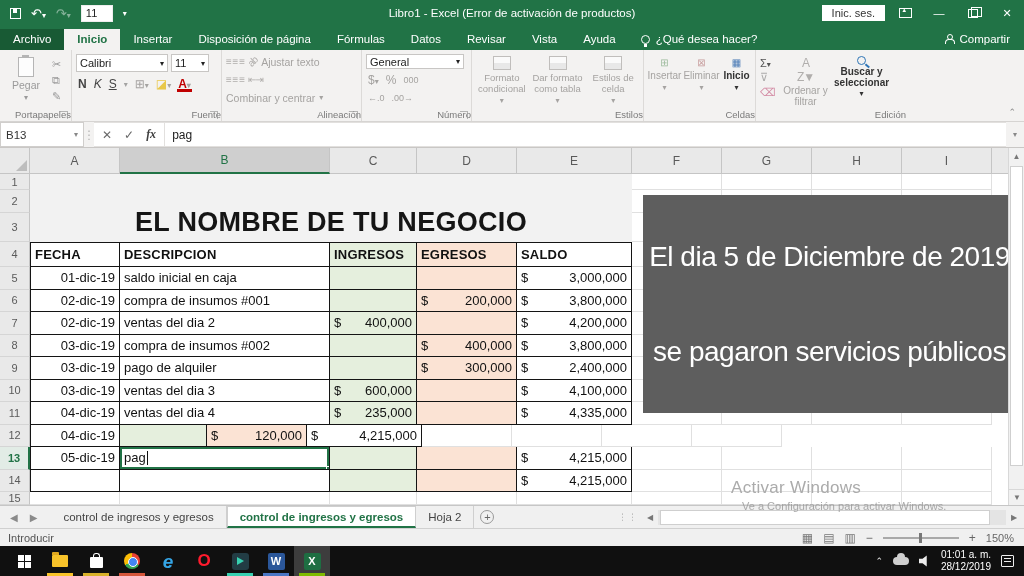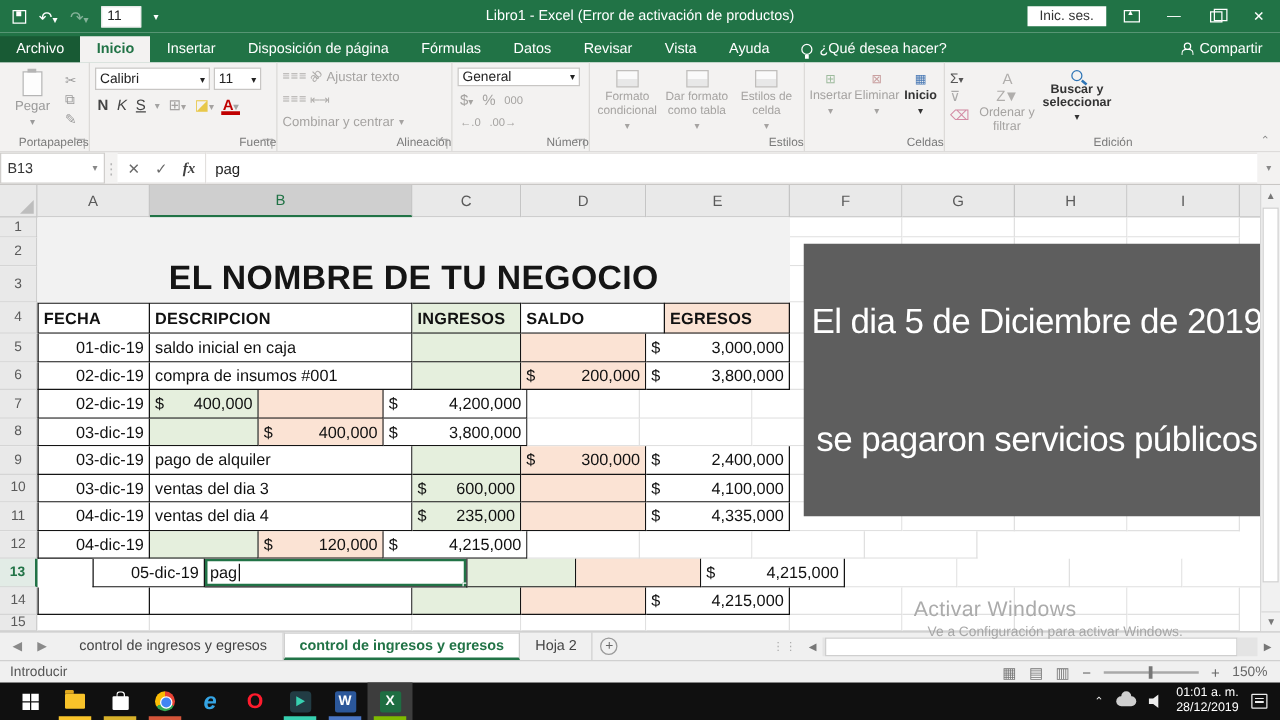--- a/index.html
+++ b/index.html
@@ -413,22 +413,22 @@
         <div class="cell g" style="width: 90px;"></div>
         <div class="cell g" style="width: 90px;"></div>
         <div class="cell g" style="width: 90px;"></div>
         <div class="cell g" style="width: 90px;"></div>
       </div>
       <div class="grow" style="height: 25px;">
         <div class="rh">4</div>
         <div class="cell tb th bt bl" style="width: 90px;">FECHA</div>
         <div class="cell tb th bt" style="width: 210px;">DESCRIPCION</div>
         <div class="cell tb th bt ging" style="width: 87px;">INGRESOS</div>
+        <div class="cell tb th bt gegr" style="width: 100px;">EGRESOS</div>
         <div class="cell tb th bt" style="width: 115px;">SALDO</div>
-        <div class="cell tb th bt gegr" style="width: 100px;">EGRESOS</div>
         <div class="cell g" style="width: 90px;"></div>
         <div class="cell g" style="width: 90px;"></div>
         <div class="cell g" style="width: 90px;"></div>
         <div class="cell g" style="width: 90px;"></div>
       </div>
       <div class="grow" style="height: 22.5px;">
         <div class="rh">5</div>
         <div class="cell tb date bl" style="width: 90px;">01-dic-19</div>
         <div class="cell tb" style="width: 210px;">saldo inicial en caja</div>
         <div class="cell tb money ging" style="width: 87px;"></div>
@@ -456,37 +456,39 @@
           <span>3,800,000</span>
         </div>
         <div class="cell g" style="width: 90px;"></div>
         <div class="cell g" style="width: 90px;"></div>
         <div class="cell g" style="width: 90px;"></div>
         <div class="cell g" style="width: 90px;"></div>
       </div>
       <div class="grow" style="height: 22.5px;">
         <div class="rh">7</div>
         <div class="cell tb date bl" style="width: 90px;">02-dic-19</div>
+        <div class="cell tb" style="width: 210px;">ventas del dia 2</div>
         <div class="cell tb money ging" style="width: 87px;">
           <span class="cur">$</span>
           <span>400,000</span>
         </div>
         <div class="cell tb money gegr" style="width: 100px;"></div>
         <div class="cell tb money " style="width: 115px;">
           <span class="cur">$</span>
           <span>4,200,000</span>
         </div>
         <div class="cell g" style="width: 90px;"></div>
         <div class="cell g" style="width: 90px;"></div>
         <div class="cell g" style="width: 90px;"></div>
         <div class="cell g" style="width: 90px;"></div>
       </div>
       <div class="grow" style="height: 22.5px;">
         <div class="rh">8</div>
         <div class="cell tb date bl" style="width: 90px;">03-dic-19</div>
+        <div class="cell tb" style="width: 210px;">compra de insumos #002</div>
         <div class="cell tb money ging" style="width: 87px;"></div>
         <div class="cell tb money gegr" style="width: 100px;">
           <span class="cur">$</span>
           <span>400,000</span>
         </div>
         <div class="cell tb money " style="width: 115px;">
           <span class="cur">$</span>
           <span>3,800,000</span>
         </div>
         <div class="cell g" style="width: 90px;"></div>
@@ -560,21 +562,21 @@
           <span class="cur">$</span>
           <span>4,215,000</span>
         </div>
         <div class="cell g" style="width: 90px;"></div>
         <div class="cell g" style="width: 90px;"></div>
         <div class="cell g" style="width: 90px;"></div>
         <div class="cell g" style="width: 90px;"></div>
       </div>
       <div class="grow" style="height: 22.5px;">
         <div class="rh sel">13</div>
-        <div class="cell tb date bl" style="width: 90px; margin-left: 44px;">05-dic-19</div>
+        <div class="cell tb date bl" style="width: 90px;">05-dic-19</div>
         <div class="cell tb activecell" style="width: 210px;">pag<span class="caret"></span><span class="handle"></span></div>
         <div class="cell tb money ging" style="width: 87px;"></div>
         <div class="cell tb money gegr" style="width: 100px;"></div>
         <div class="cell tb money " style="width: 115px;">
           <span class="cur">$</span>
           <span>4,215,000</span>
         </div>
         <div class="cell g" style="width: 90px;"></div>
         <div class="cell g" style="width: 90px;"></div>
         <div class="cell g" style="width: 90px;"></div>

